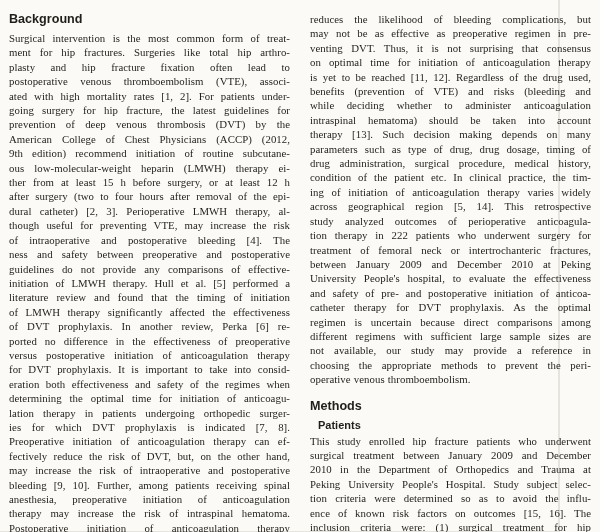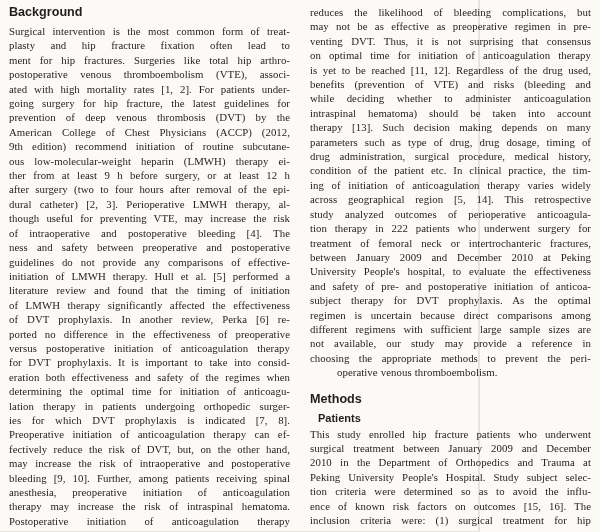--- a/index.html
+++ b/index.html
@@ -5,37 +5,37 @@
   html, body { margin: 0; padding: 0; }
   body {
     width: 600px; height: 532px;
     background: var(--page-bg, #fbfaf7);
     color: var(--text, #211e1a);
     font-family: "Liberation Serif", serif;
     overflow: hidden;
   }
   .page {
     box-sizing: border-box;
-    width: 480px; height: 532px;
-    padding: 5px 9px 0 9px;
+    width: 560px; height: 532px;
+    padding: 12px 9px 0 9px;
     display: flex;
     gap: 20px;
     border-right: 2px solid var(--edge, #e6e4df);
     border-bottom: 1px solid var(--edge, #e6e4df);
   }
   .col { width: 281px; flex: 0 0 281px; }
   .line {
     font-size: 10.8px;
     line-height: 14.4px;
     text-align: justify;
     text-align-last: justify;
     letter-spacing: 0.05px;
     word-spacing: 0.4px;
   }
-  .line.last { text-align-last: left; margin-left: 27px; }
+  .line.last { text-align-last: left; }
   .sec {
     font-family: "Liberation Sans", sans-serif;
     font-weight: 700;
     font-size: 12.6px;
     line-height: 15px;
     margin: 0 0 4px 0;
   }
   .sub {
     font-family: "Liberation Sans", sans-serif;
     font-weight: 700;
@@ -46,30 +46,30 @@
   .methods-block { margin-top: 12px; }
 </style>
 </head>
 <body>
 
 <div class="page">
   <div class="col">
     <h1 class="sec">Background</h1>
     <div class="lines">
         <div class="line">Surgical intervention is the most common form of treat-</div>
+        <div class="line">ment for hip fractures. Surgeries like total hip arthro-</div>
         <div class="line">plasty and hip fracture fixation often lead to</div>
-        <div class="line">ment for hip fractures. Surgeries like total hip arthro-</div>
         <div class="line">postoperative venous thromboembolism (VTE), associ-</div>
         <div class="line">ated with high mortality rates [1, 2]. For patients under-</div>
         <div class="line">going surgery for hip fracture, the latest guidelines for</div>
         <div class="line">prevention of deep venous thrombosis (DVT) by the</div>
         <div class="line">American College of Chest Physicians (ACCP) (2012,</div>
         <div class="line">9th edition) recommend initiation of routine subcutane-</div>
         <div class="line">ous low-molecular-weight heparin (LMWH) therapy ei-</div>
-        <div class="line">ther from at least 9 h before surgery, or at least 12 h</div>
+        <div class="line">ther from at least 15 h before surgery, or at least 12 h</div>
         <div class="line">after surgery (two to four hours after removal of the epi-</div>
         <div class="line">dural catheter) [2, 3]. Perioperative LMWH therapy, al-</div>
         <div class="line">though useful for preventing VTE, may increase the risk</div>
         <div class="line">of intraoperative and postoperative bleeding [4]. The</div>
         <div class="line">ness and safety between preoperative and postoperative</div>
         <div class="line">guidelines do not provide any comparisons of effective-</div>
         <div class="line">initiation of LMWH therapy. Hull et al. [5] performed a</div>
         <div class="line">literature review and found that the timing of initiation</div>
         <div class="line">of LMWH therapy significantly affected the effectiveness</div>
         <div class="line">of DVT prophylaxis. In another review, Perka [6] re-</div>
@@ -105,21 +105,21 @@
         <div class="line">drug administration, surgical procedure, medical history,</div>
         <div class="line">condition of the patient etc. In clinical practice, the tim-</div>
         <div class="line">ing of initiation of anticoagulation therapy varies widely</div>
         <div class="line">across geographical region [5, 14]. This retrospective</div>
         <div class="line">study analyzed outcomes of perioperative anticoagula-</div>
         <div class="line">tion therapy in 222 patients who underwent surgery for</div>
         <div class="line">treatment of femoral neck or intertrochanteric fractures,</div>
         <div class="line">between January 2009 and December 2010 at Peking</div>
         <div class="line">University People's hospital, to evaluate the effectiveness</div>
         <div class="line">and safety of pre- and postoperative initiation of anticoa-</div>
-        <div class="line">subject therapy for DVT prophylaxis. As the optimal</div>
+        <div class="line">catheter therapy for DVT prophylaxis. As the optimal</div>
         <div class="line">regimen is uncertain because direct comparisons among</div>
         <div class="line">different regimens with sufficient large sample sizes are</div>
         <div class="line">not available, our study may provide a reference in</div>
         <div class="line">choosing the appropriate methods to prevent the peri-</div>
         <div class="line last">operative venous thromboembolism.</div>
       </div>
 
     <div class="methods-block">
       <h1 class="sec">Methods</h1>
       <h2 class="sub">Patients</h2>

